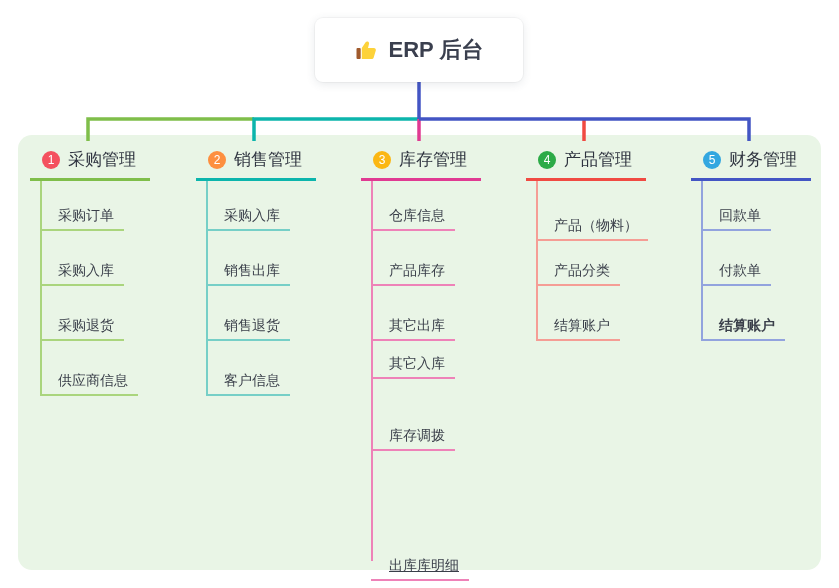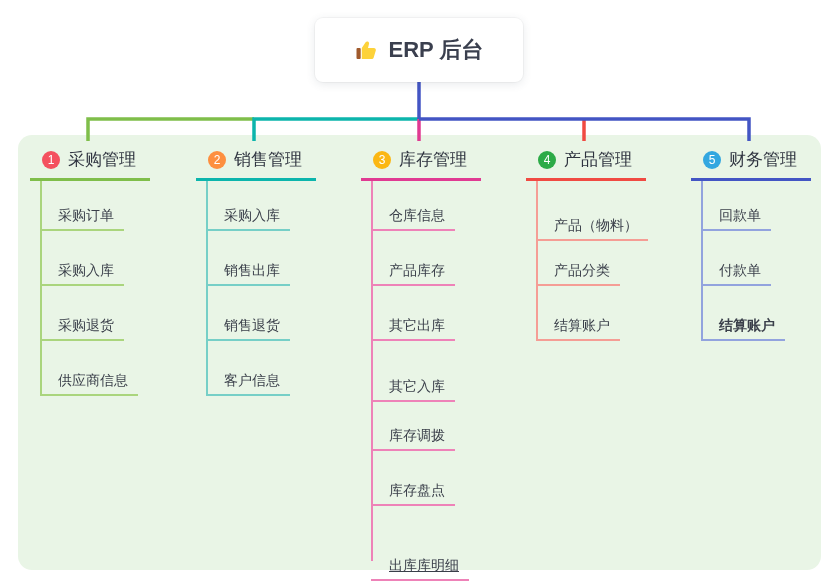--- a/index.html
+++ b/index.html
@@ -104,23 +104,22 @@
       </div>
       <div class="branch" style="left: 361px; --main: #e03a92; --child: #ee82b8; --badge: #fbb713;">
     <div class="branch-title">
       <span class="badge">3</span>
       <span class="branch-label">库存管理</span>
     </div>
     <div class="rail" style="height: 380px;"></div>
   <div class="child-item" style="top: 58px;">仓库信息</div>
         <div class="child-item" style="top: 113px;">产品库存</div>
         <div class="child-item" style="top: 168px;">其它出库</div>
-        <div class="child-item" style="top: 229px;">其它入库</div>
+        <div class="child-item" style="top: 206px;">其它入库</div>
         <div class="child-item" style="top: 278px;">库存调拨</div>
-        <div class="child-item" style="top: 333px;">库存盘点</div>
         <div class="child-item" style="top: 408px; text-decoration: underline;">出库库明细</div>
       </div>
       <div class="branch" style="left: 526px; --main: #f04a42; --child: #f59d95; --badge: #2cab47;">
     <div class="branch-title">
       <span class="badge">4</span>
       <span class="branch-label">产品管理</span>
     </div>
     <div class="rail" style="height: 160px;"></div>
   <div class="child-item" style="top: 58px; margin-top: 10px;">产品（物料）</div>
         <div class="child-item" style="top: 113px;">产品分类</div>

